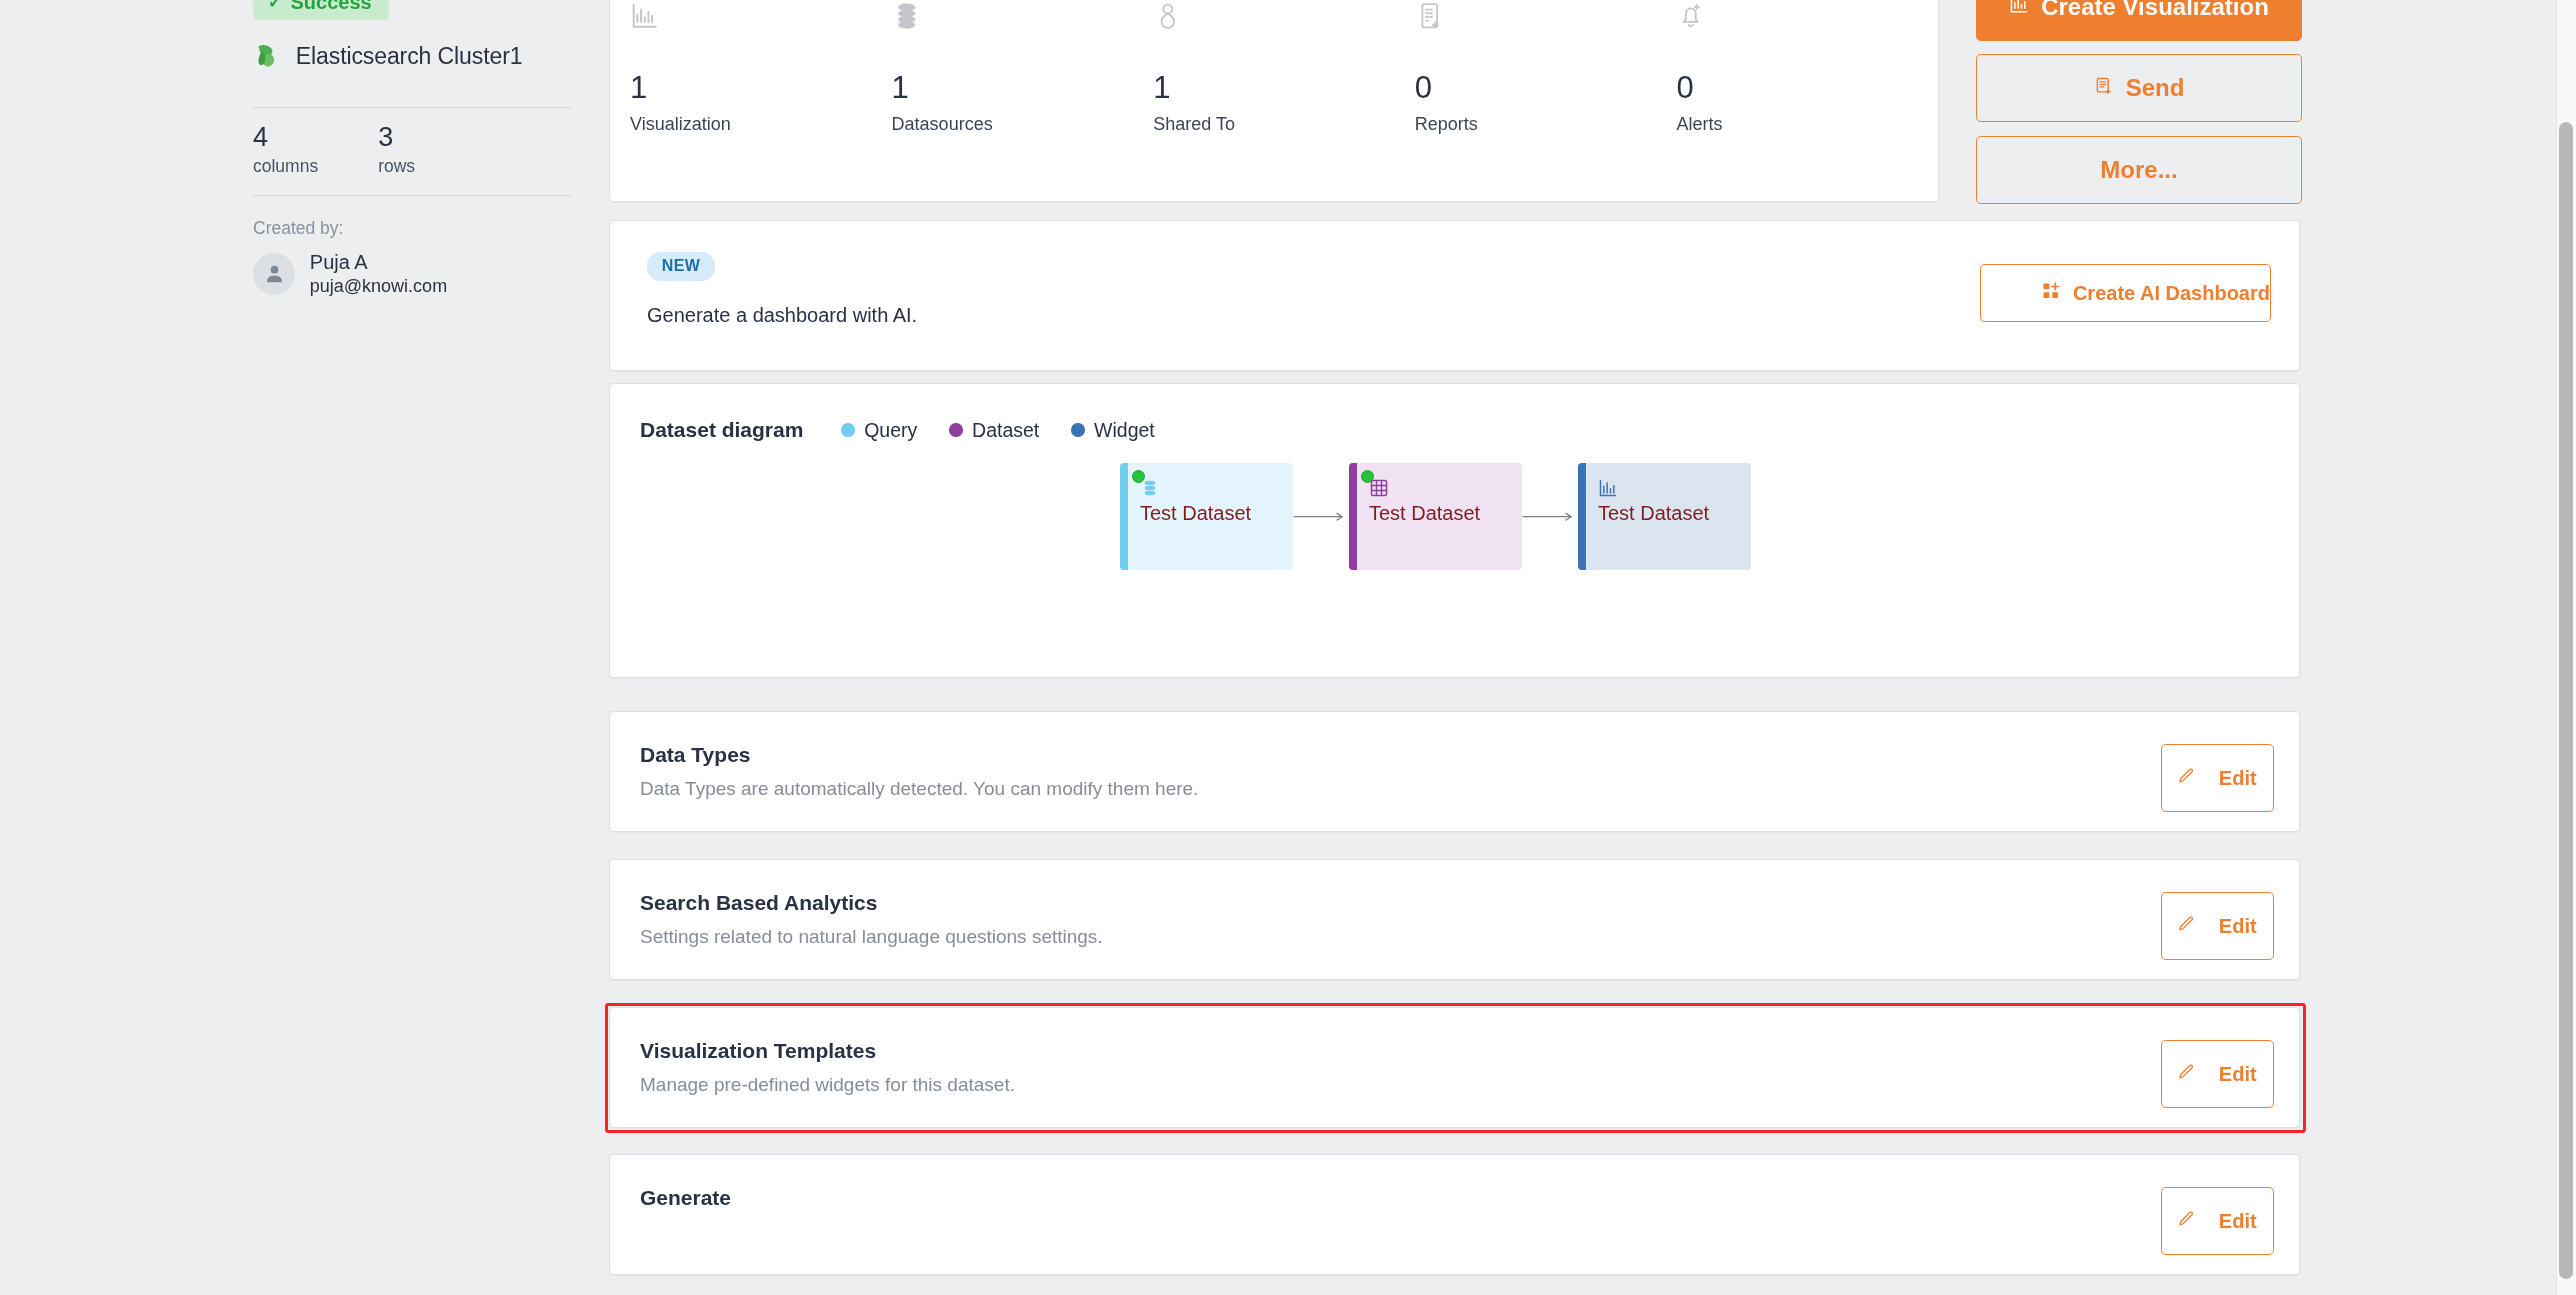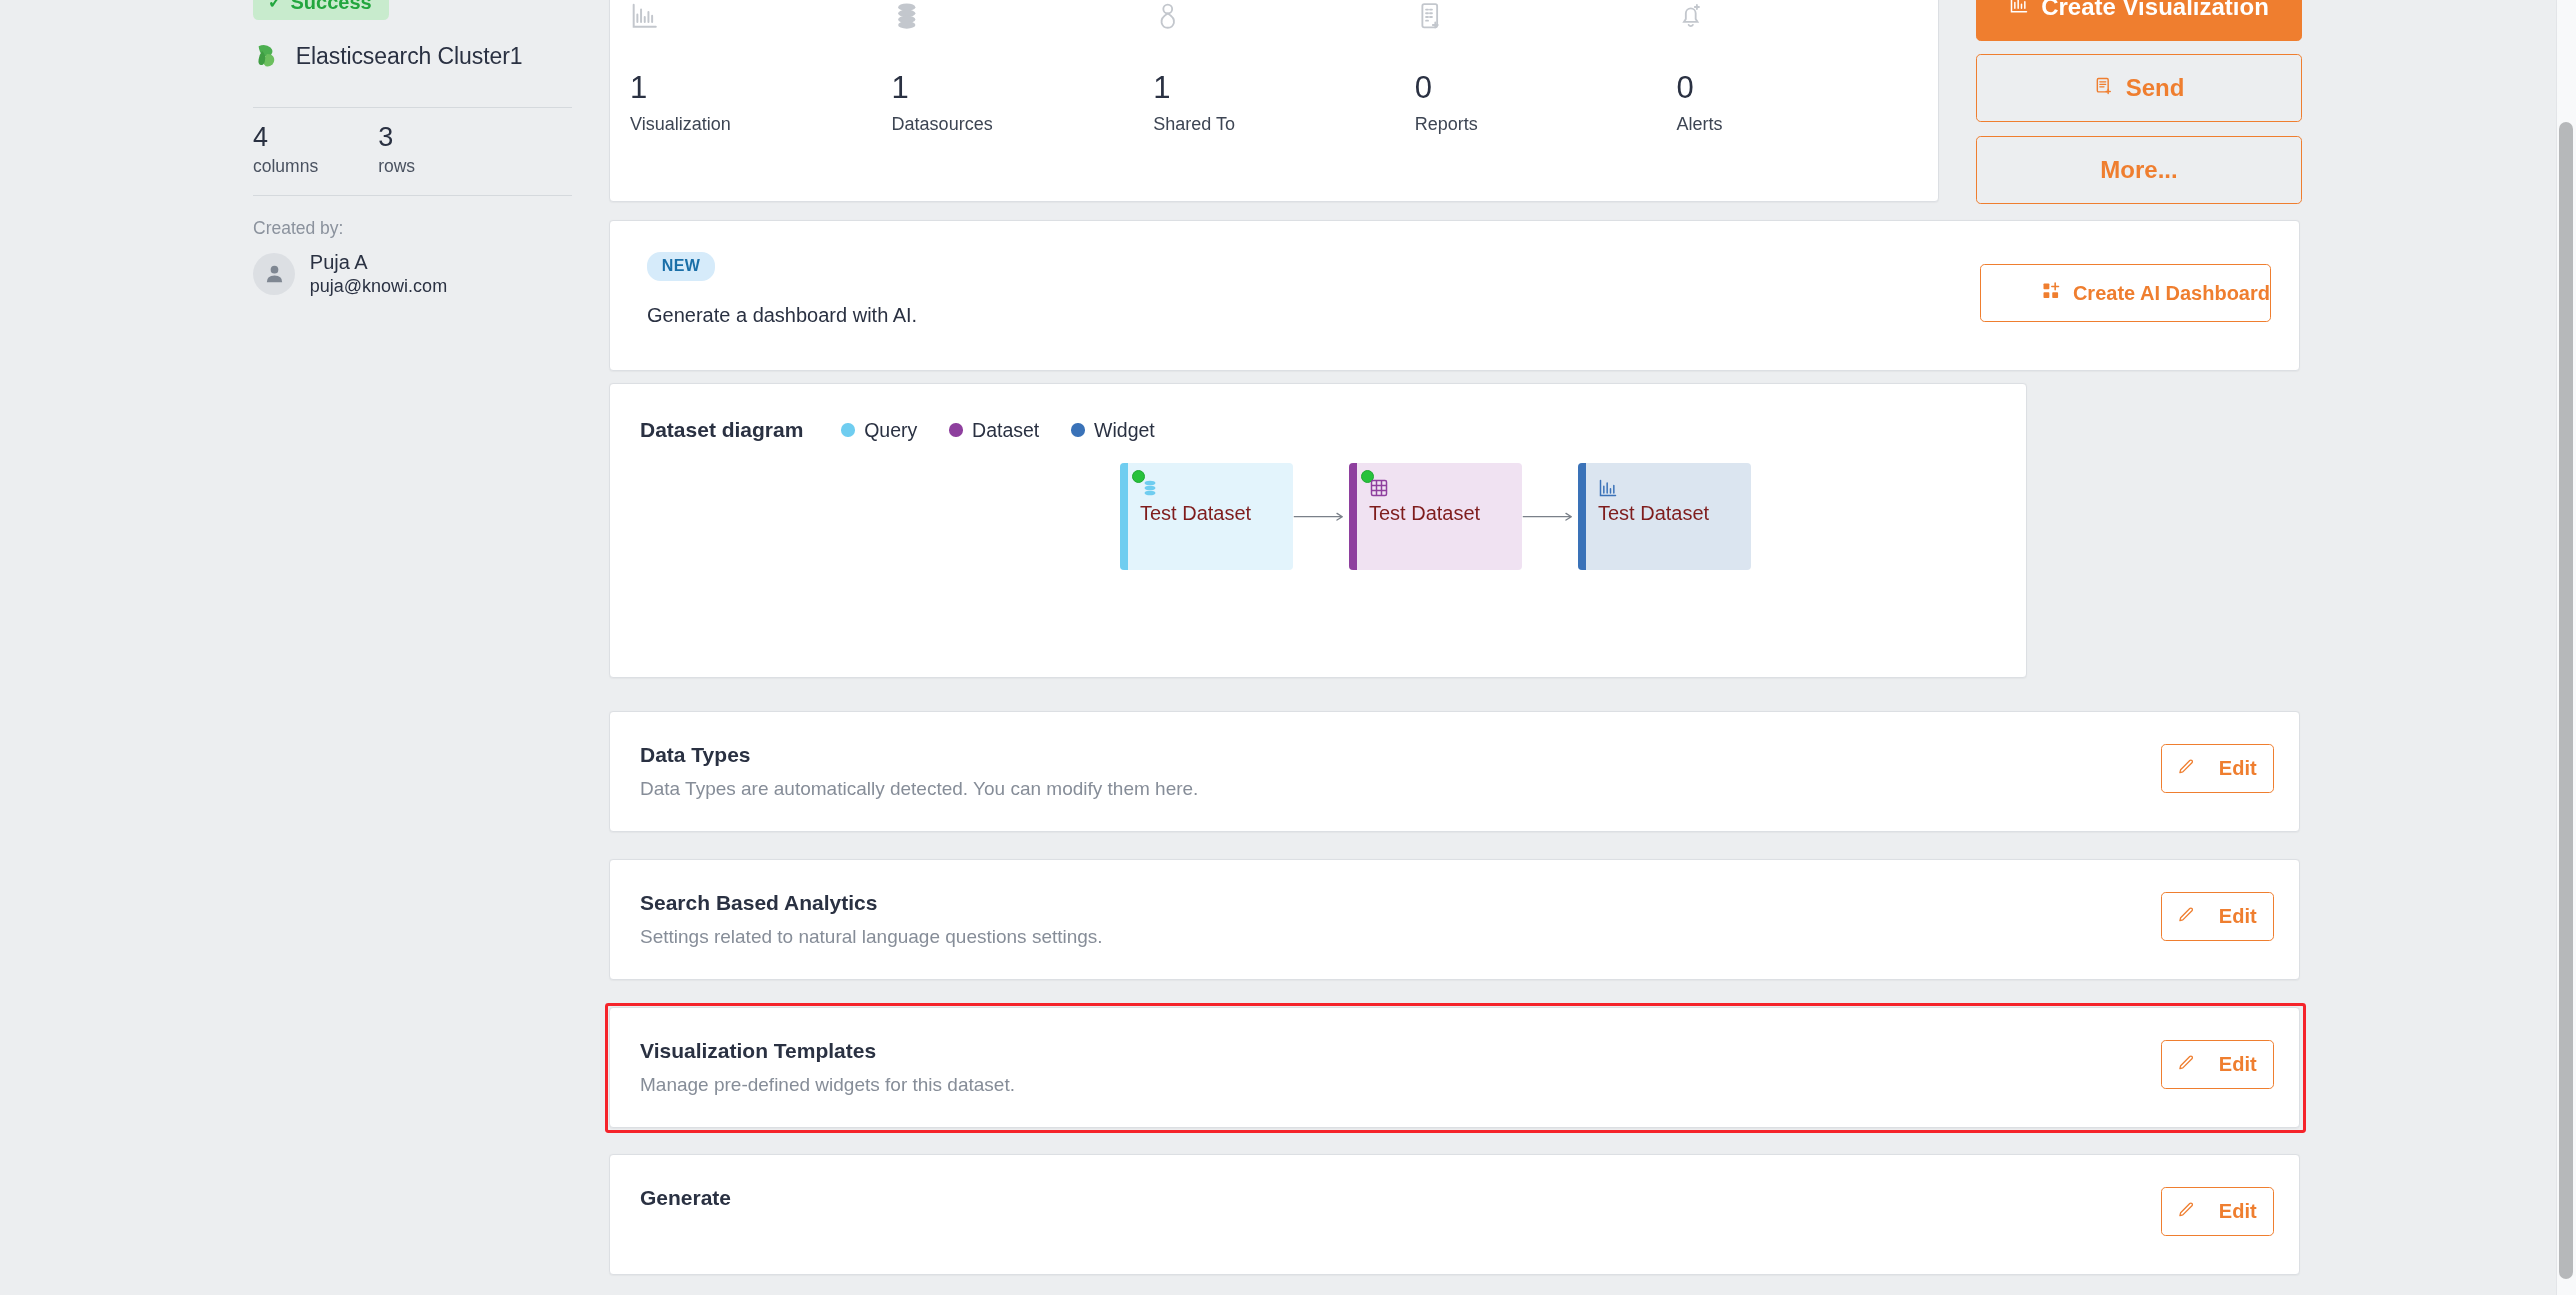--- a/index.html
+++ b/index.html
@@ -149,21 +149,21 @@
   .btn-ai {
     position: absolute; right: 28px; top: 43px;
     width: 291px; height: 58px;
     background: #ffffff; color: #ef7e2f;
     border: 1px solid #ef7e2f; border-radius: 4.7px;
     display: flex; align-items: center; justify-content: flex-end; gap: 12px;
     font-size: 20px; font-weight: 600; cursor: pointer;
   }
 
   
-  .card-diagram { left: 0; top: 383px; width: 1418px; height: 295px; }
+  .card-diagram { left: 0; top: 383px; width: 1691px; height: 295px; }
   .diagram-header {
     position: absolute; left: 30px; top: 34px;
     display: flex; align-items: center; gap: 38px;
   }
   .diagram-title { font-size: 21px; font-weight: 700; color: #2a3142; }
   .legend { display: flex; align-items: center; gap: 32px; text-align: center; }
   .legend-item { display: flex; align-items: center; gap: 9.4px; }
   .legend-dot { width: 13.4px; height: 13.4px; border-radius: 50%; }
   .legend-lbl { font-size: 19.5px; color: #2a3142; }
 
@@ -201,21 +201,21 @@
   .row-title {
     position: absolute; left: 30px; top: 31px;
     font-size: 21px; font-weight: 700; color: #2a3142;
   }
   .row-desc {
     position: absolute; left: 30px; top: 66px;
     font-size: 19px; color: #868d98;
   }
   .btn-edit {
     position: absolute; right: 25.5px; top: 32px;
-    width: 113px; height: 49px;
+    width: 113px; height: 68px;
     background: #fff; color: #ef7e2f;
     border: 1px solid #ef7e2f; border-radius: 4.7px;
     display: flex; align-items: center; justify-content: center; gap: 24px;
     font-size: 20px; font-weight: 700; cursor: pointer;
   }
 
   .highlight-box {
     position: absolute;
     left: -4.7px; top: -4.7px;
     width: 1701px; height: 130px;

